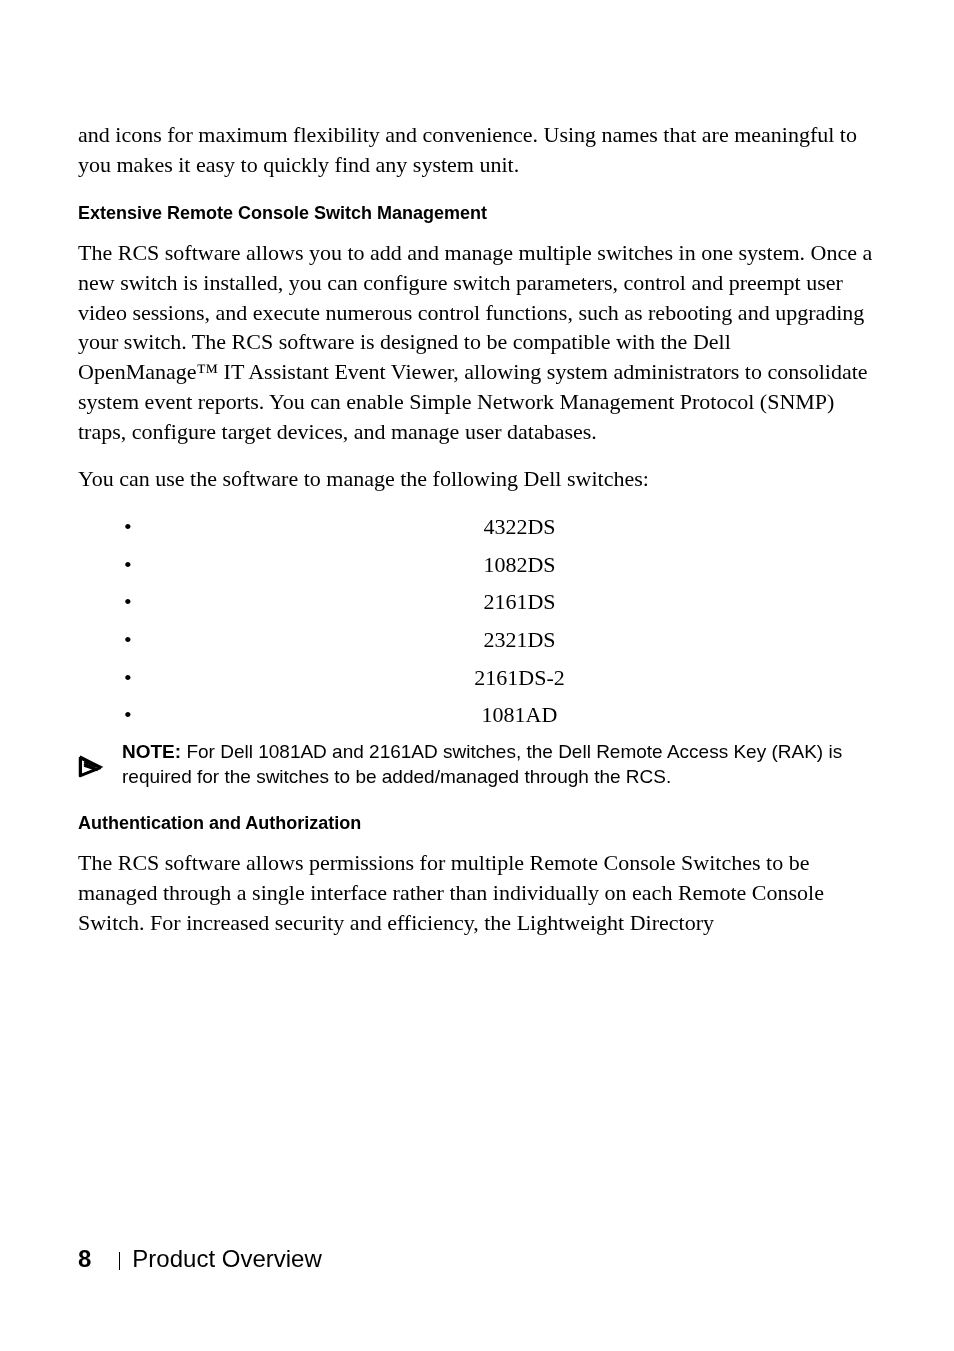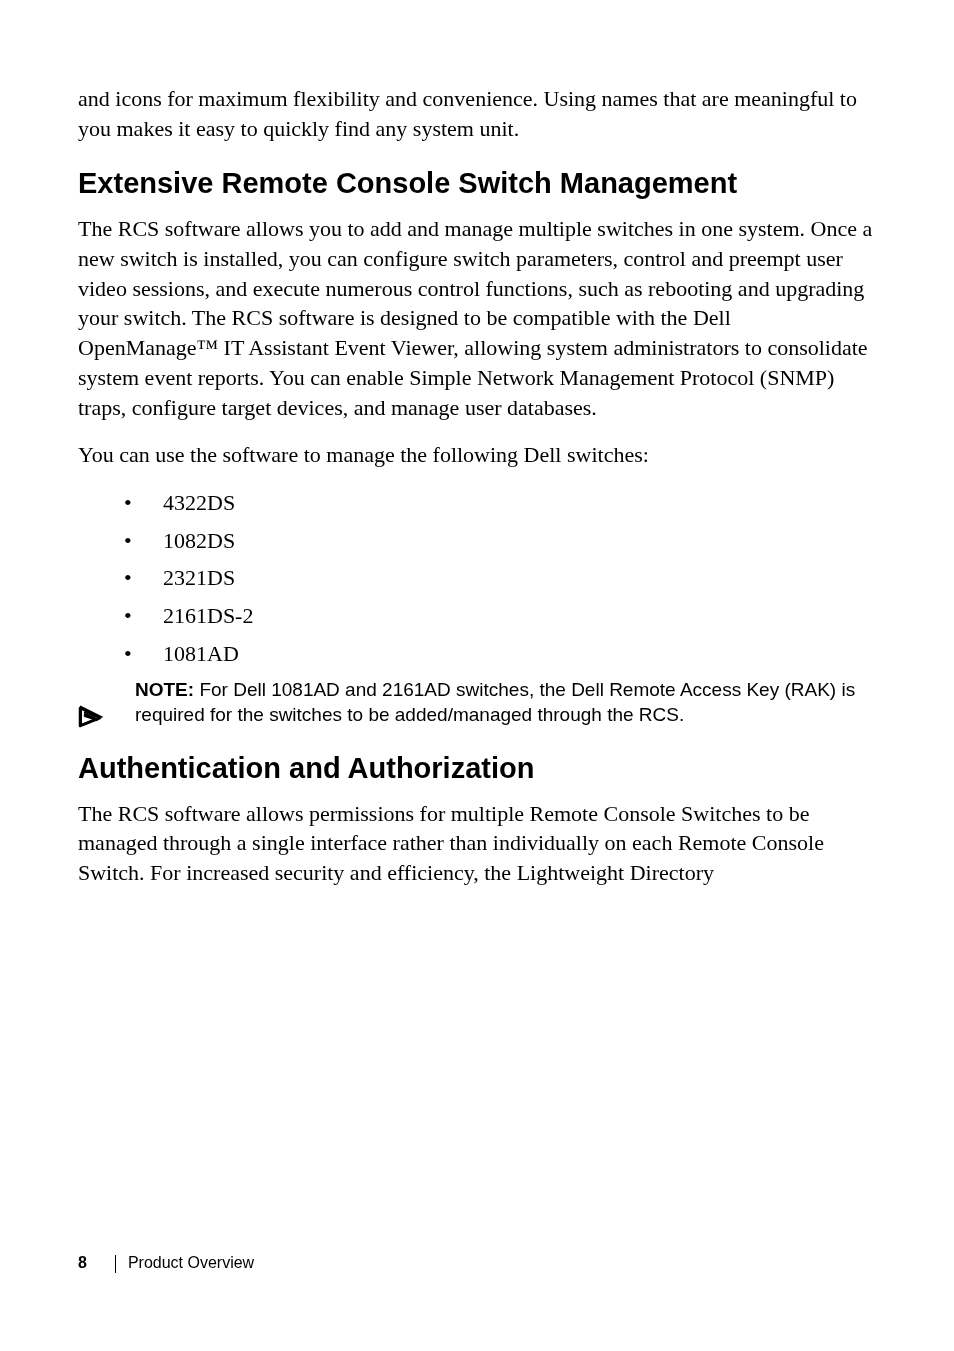--- a/index.html
+++ b/index.html
@@ -7,88 +7,89 @@
       padding: 0;
       background: #ffffff;
       font-family: Georgia, 'Times New Roman', serif;
       color: #000000;
       width: 954px;
       height: 1351px;
       position: relative;
       box-sizing: border-box;
     }
     .page {
-      padding: 84px 78px 60px 78px;
+      padding: 120px 78px 60px 78px;
       box-sizing: border-box;
       height: 100%;
       position: relative;
     }
     .body-text {
       font-size: 22px;
       line-height: 1.35;
       font-weight: normal;
       margin: 0;
     }
     .intro-para {
       margin-bottom: 24px;
     }
     .heading {
       font-family: Arial, Helvetica, sans-serif;
       font-weight: bold;
-      font-size: 29px;
+      font-size: 18px;
       margin: 0 0 14px 0;
     }
     .para {
       margin-bottom: 18px;
     }
     .bullet-list {
       list-style: none;
       padding: 0;
       margin: 0 0 10px 0;
     }
     .bullet-item {
       position: relative;
       padding-left: 85px;
       font-size: 22px;
       line-height: 1.35;
       margin-bottom: 8px;
+      text-align: center;
     }
     .bullet-item::before {
       content: "•";
       position: absolute;
       left: 46px;
       top: 0;
       font-size: 22px;
     }
     .note-block {
       display: flex;
-      align-items: flex-end;
+      align-items: center;
       margin: 8px 0 24px 0;
-      gap: 29px;
+      gap: 16px;
     }
     .note-icon {
       flex: 0 0 auto;
       width: 28px;
       height: 24px;
       margin-top: 2px;
     }
     .note-text {
       font-family: Arial, Helvetica, sans-serif;
       font-size: 19px;
       line-height: 1.3;
     }
     .note-label {
       font-weight: bold;
     }
     .footer {
       position: absolute;
       bottom: 78px;
       left: 78px;
       font-family: Arial, Helvetica, sans-serif;
-      font-size: 16px;
+      font-size: 24px;
     }
     .page-num {
       font-weight: bold;
       margin-right: 28px;
     }
     .footer-sep {
       display: inline-block;
       border-left: 1px solid #000;
       height: 18px;
       vertical-align: middle;
@@ -107,20 +108,21 @@
 
   <h2 class="heading">Extensive Remote Console Switch Management</h2>
 
   <p class="body-text para">The RCS software allows you to add and manage multiple switches in one system. Once a new switch is installed, you can configure switch parameters, control and preempt user video sessions, and execute numerous control functions, such as rebooting and upgrading your switch. The RCS software is designed to be compatible with the Dell OpenManage™ IT Assistant Event Viewer, allowing system administrators to consolidate system event reports. You can enable Simple Network Management Protocol (SNMP) traps, configure target devices, and manage user databases.</p>
 
   <p class="body-text para">You can use the software to manage the following Dell switches:</p>
 
   <ul class="bullet-list">
     <li class="bullet-item">4322DS</li>
     <li class="bullet-item">1082DS</li>
+    <li class="bullet-item">2161DS</li>
     <li class="bullet-item">2321DS</li>
     <li class="bullet-item">2161DS-2</li>
     <li class="bullet-item">1081AD</li>
   </ul>
 
   <div class="note-block">
     <span class="note-icon">
       <svg viewBox="0 0 28 24" width="28" height="24">
         <path d="M 2 4 L 22 14 L 2 22 Z M 6 10 L 20 16" fill="none" stroke="#000" stroke-width="2.5" stroke-linejoin="round"></path>
         <path d="M 3 3 L 23 13 L 3 21 Z" fill="none" stroke="#000" stroke-width="2"></path>

